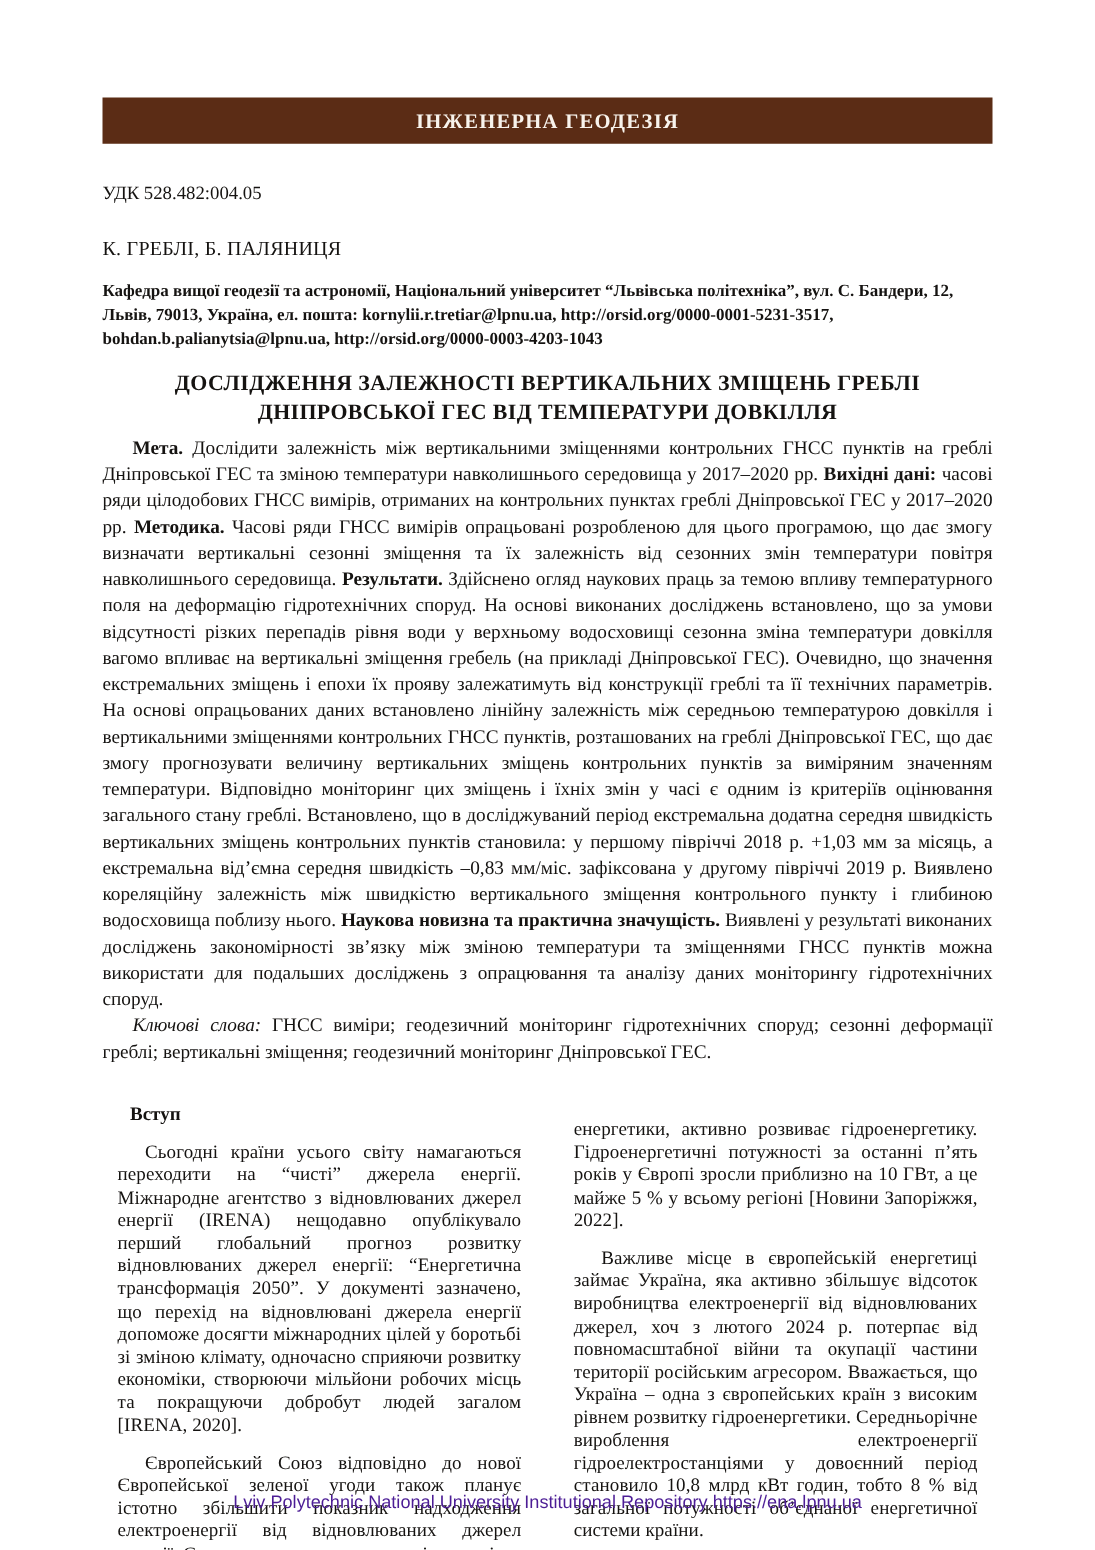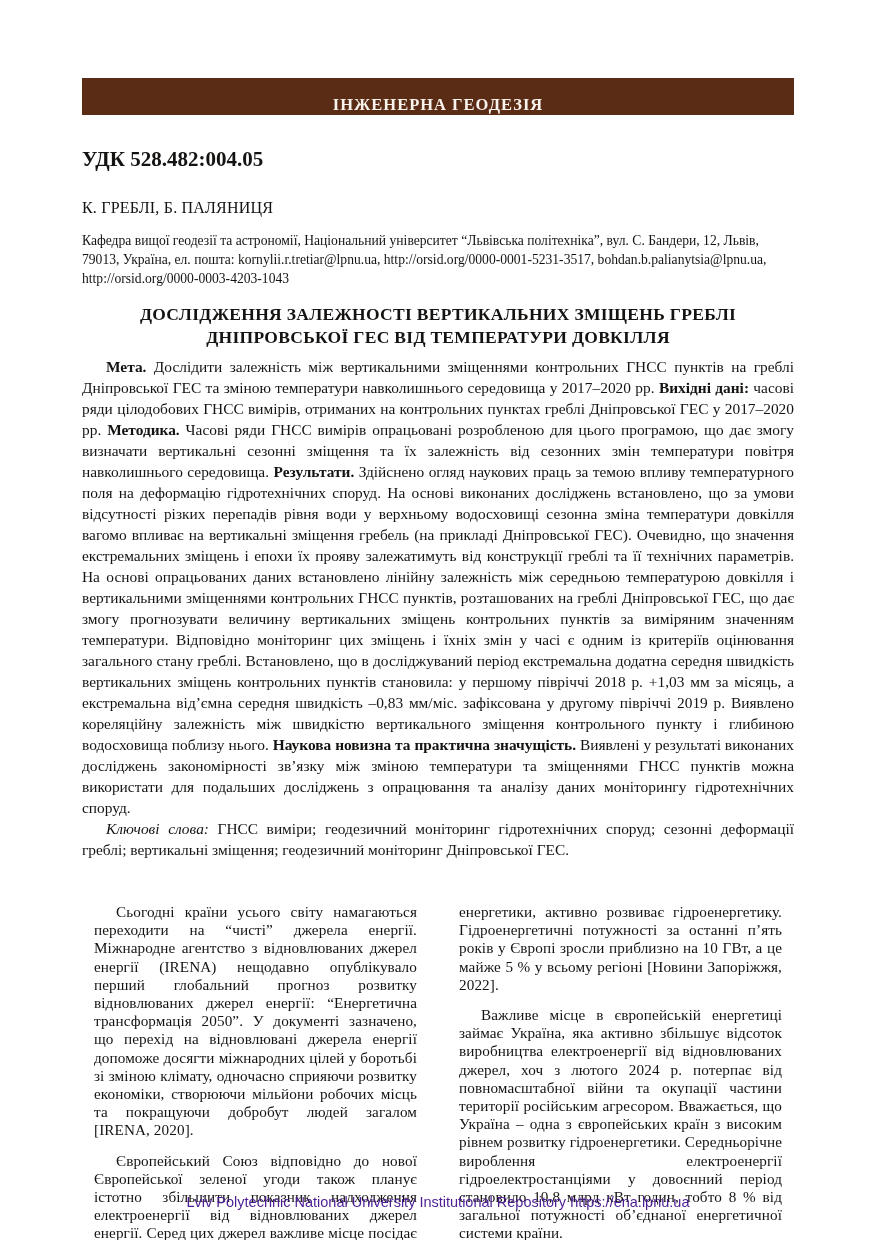--- a/index.html
+++ b/index.html
@@ -8,31 +8,31 @@
     background: #ffffff;
     font-family: "Liberation Serif", serif;
     color: #151311;
     overflow: hidden;
     position: relative;
   }
   .page { position: relative; width: 712px; height: 1240px; margin: 0 auto; padding-top: 78px; box-sizing: border-box; }
   .banner {
     width: 100%; height: 37px;
     background: #5b2c15;
-    display: flex; align-items: flex-end; justify-content: center;
+    display: flex; align-items: center; justify-content: center;
   }
   .banner span {
     color: #f8f3ec;
     font-weight: bold;
     font-size: 16.5px;
     letter-spacing: 1px;
   }
-  .udc { margin: 32px 0 0 0; font-weight: bold; font-size: 21px; }
+  .udc { margin: 32px 0 0 0; font-weight: normal; font-size: 15px; }
   .authors { margin: 27px 0 0 0; font-size: 16px; letter-spacing: 0.2px; }
-  .affiliation { margin: 14px 0 0 0; font-size: 13.6px; line-height: 19px; }
+  .affiliation { margin: 14px 0 0 0; font-size: 13.6px; line-height: 19px; font-weight: bold; }
   .title {
     margin: 15px 0 0 0;
     text-align: center;
     font-weight: bold;
     font-size: 17.5px;
     line-height: 23px;
     letter-spacing: 0.3px;
   }
   .abstract, .keywords {
     margin: 0; text-align: justify;
@@ -74,20 +74,21 @@
   <p class="affiliation">Кафедра вищої геодезії та астрономії, Національний університет “Львівська політехніка”, вул. С. Бандери, 12, Львів, 79013, Україна, ел. пошта: kornylii.r.tretiar@lpnu.ua, http://orsid.org/0000-0001-5231-3517, bohdan.b.palianytsia@lpnu.ua, http://orsid.org/0000-0003-4203-1043</p>
 
   <h1 class="title"><span>ДОСЛІДЖЕННЯ ЗАЛЕЖНОСТІ ВЕРТИКАЛЬНИХ ЗМІЩЕНЬ ГРЕБЛІ</span><br><span>ДНІПРОВСЬКОЇ ГЕС ВІД ТЕМПЕРАТУРИ ДОВКІЛЛЯ</span></h1>
 
   <p class="abstract"><b>Мета.</b><span> Дослідити залежність між вертикальними зміщеннями контрольних ГНСС пунктів на греблі Дніпровської ГЕС та зміною температури навколишнього середовища у 2017–2020 рр. </span><b>Вихідні дані:</b><span> часові ряди цілодобових ГНСС вимірів, отриманих на контрольних пунктах греблі Дніпровської ГЕС у 2017–2020 рр. </span><b>Методика.</b><span> Часові ряди ГНСС вимірів опрацьовані розробленою для цього програмою, що дає змогу визначати вертикальні сезонні зміщення та їх залежність від сезонних змін температури повітря навколишнього середовища. </span><b>Результати.</b><span> Здійснено огляд наукових праць за темою впливу температурного поля на деформацію гідротехнічних споруд. На основі виконаних досліджень встановлено, що за умови відсутності різких перепадів рівня води у верхньому водосховищі сезонна зміна температури довкілля вагомо впливає на вертикальні зміщення гребель (на прикладі Дніпровської ГЕС). Очевидно, що значення екстремальних зміщень і епохи їх прояву залежатимуть від конструкції греблі та її технічних параметрів. На основі опрацьованих даних встановлено лінійну залежність між середньою температурою довкілля і вертикальними зміщеннями контрольних ГНСС пунктів, розташованих на греблі Дніпровської ГЕС, що дає змогу прогнозувати величину вертикальних зміщень контрольних пунктів за виміряним значенням температури. Відповідно моніторинг цих зміщень і їхніх змін у часі є одним із критеріїв оцінювання загального стану греблі. Встановлено, що в досліджуваний період екстремальна додатна середня швидкість вертикальних зміщень контрольних пунктів становила: у першому півріччі 2018 р. +1,03 мм за місяць, а екстремальна від’ємна середня швидкість –0,83 мм/міс. зафіксована у другому півріччі 2019 р. Виявлено кореляційну залежність між швидкістю вертикального зміщення контрольного пункту і глибиною водосховища поблизу нього. </span><b>Наукова новизна та практична значущість.</b><span> Виявлені у результаті виконаних досліджень закономірності зв’язку між зміною температури та зміщеннями ГНСС пунктів можна використати для подальших досліджень з опрацювання та аналізу даних моніторингу гідротехнічних споруд.</span></p>
 
   <p class="keywords"><i>Ключові слова:</i><span> ГНСС виміри; геодезичний моніторинг гідротехнічних споруд; сезонні деформації греблі; вертикальні зміщення; геодезичний моніторинг Дніпровської ГЕС.</span></p>
 
   <div class="columns">
     <div class="col">
+      <p class="col-heading">Вступ</p>
       <p class="cpar">Сьогодні країни усього світу намагаються переходити на “чисті” джерела енергії. Міжнародне агентство з відновлюваних джерел енергії (IRENA) нещодавно опублікувало перший глобальний прогноз розвитку відновлюваних джерел енергії: “Енергетична трансформація 2050”. У документі зазначено, що перехід на відновлювані джерела енергії допоможе досягти міжнародних цілей у боротьбі зі зміною клімату, одночасно сприяючи розвитку економіки, створюючи мільйони робочих місць та покращуючи добробут людей загалом [IRENA, 2020].</p>
       <p class="cpar">Європейський Союз відповідно до нової Європейської зеленої угоди також планує істотно збільшити показник надходження електроенергії від відновлюваних джерел енергії. Серед цих джерел важливе місце посідає ефективна та надійна гідроенергетика. Європейська енергетична галузь щороку, незважаючи на збільшення кількості джерел сонячної та вітрової</p>
     </div>
     <div class="col">
       <p class="cpar no-indent">енергетики, активно розвиває гідроенергетику. Гідроенергетичні потужності за останні п’ять років у Європі зросли приблизно на 10 ГВт, а це майже 5 % у всьому регіоні [Новини Запоріжжя, 2022].</p>
       <p class="cpar">Важливе місце в європейській енергетиці займає Україна, яка активно збільшує відсоток виробництва електроенергії від відновлюваних джерел, хоч з лютого 2024 р. потерпає від повномасштабної війни та окупації частини території російським агресором. Вважається, що Україна – одна з європейських країн з високим рівнем розвитку гідроенергетики. Середньорічне вироблення електроенергії гідроелектростанціями у довоєнний період становило 10,8 млрд кВт годин, тобто 8 % від загальної потужності об’єднаної енергетичної системи країни.</p>
       <p class="cpar">На річці Дніпро побудовано шість великих гідровузлів (Київський, Канівський, Кременчуцький, Середньодніпровський, Дніпровський та Каховський). Каховський гідровузол, розміщений на окупованій російською федерацією частини Херсонської області, 6</p>
     </div>
   </div>
 

